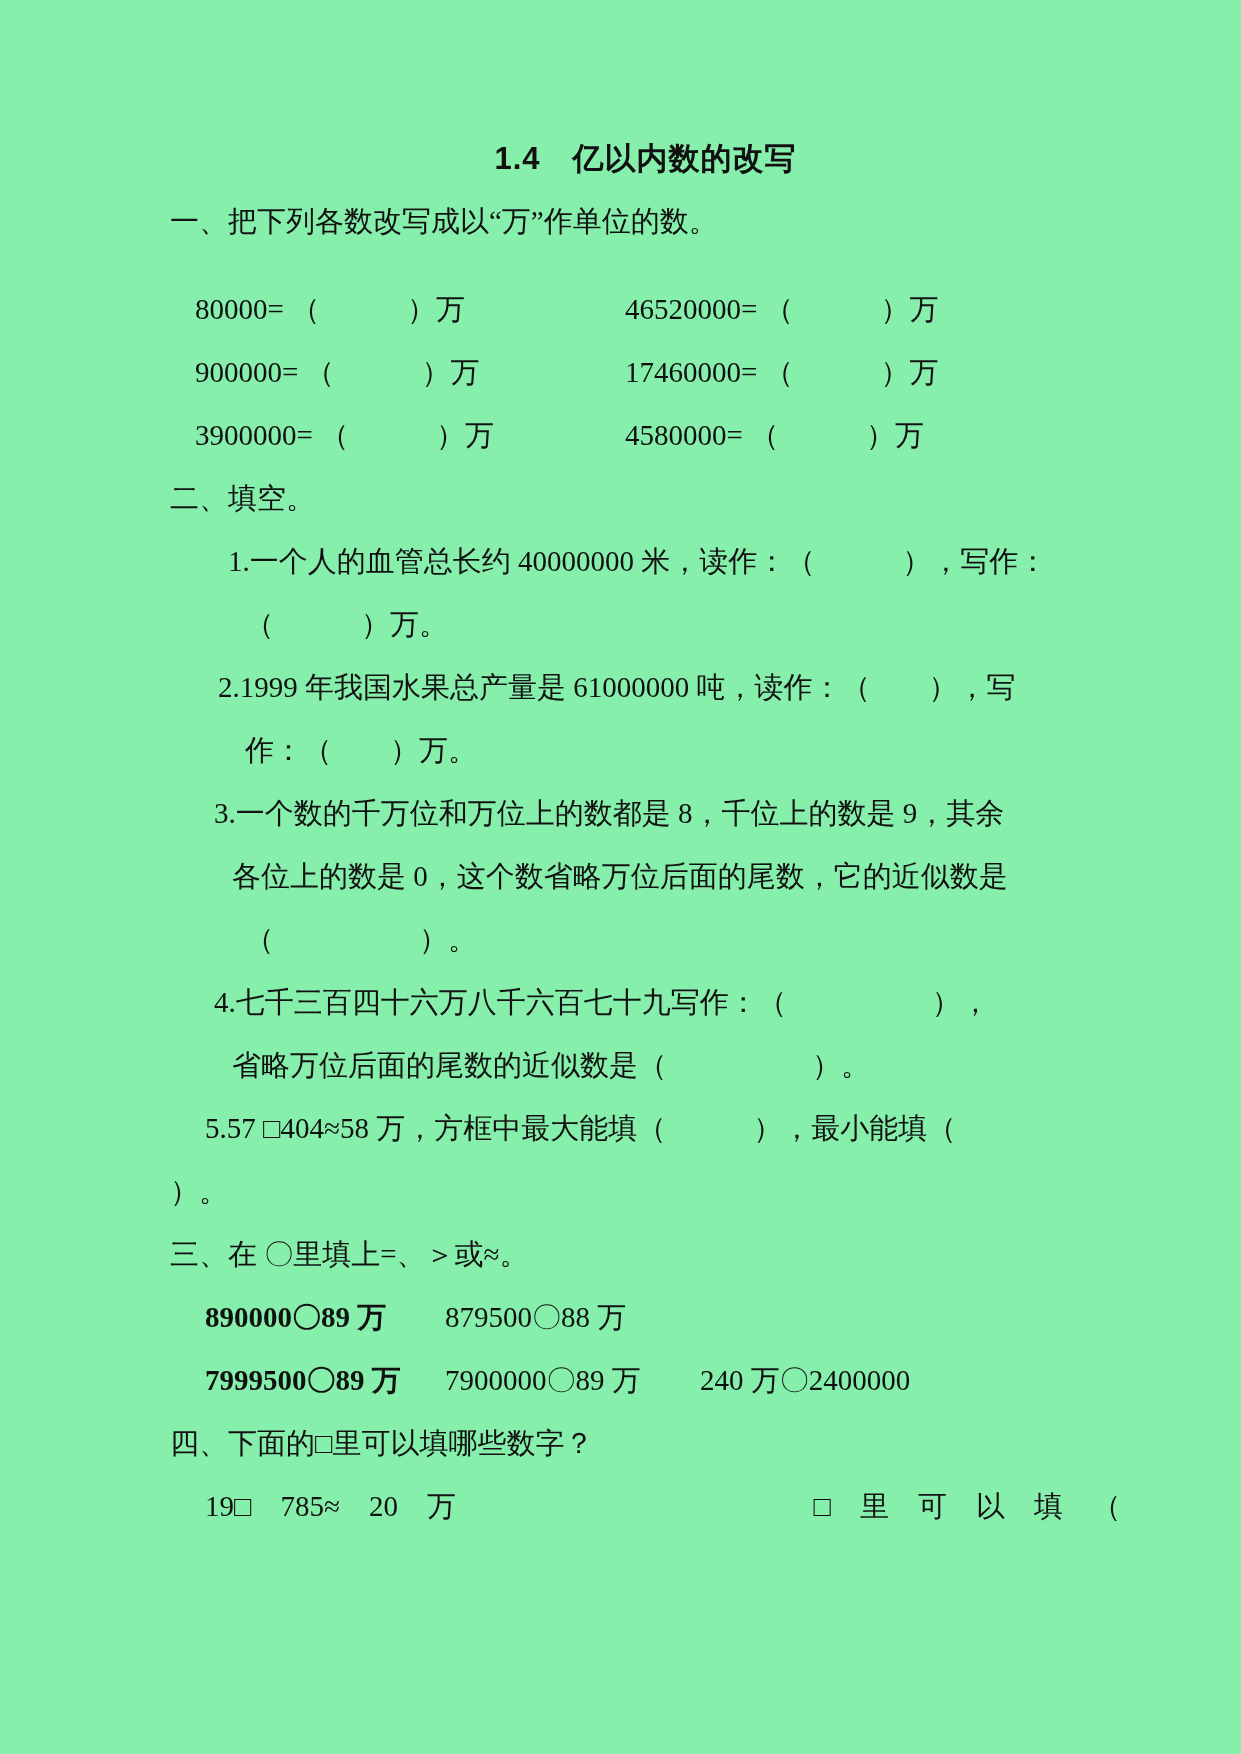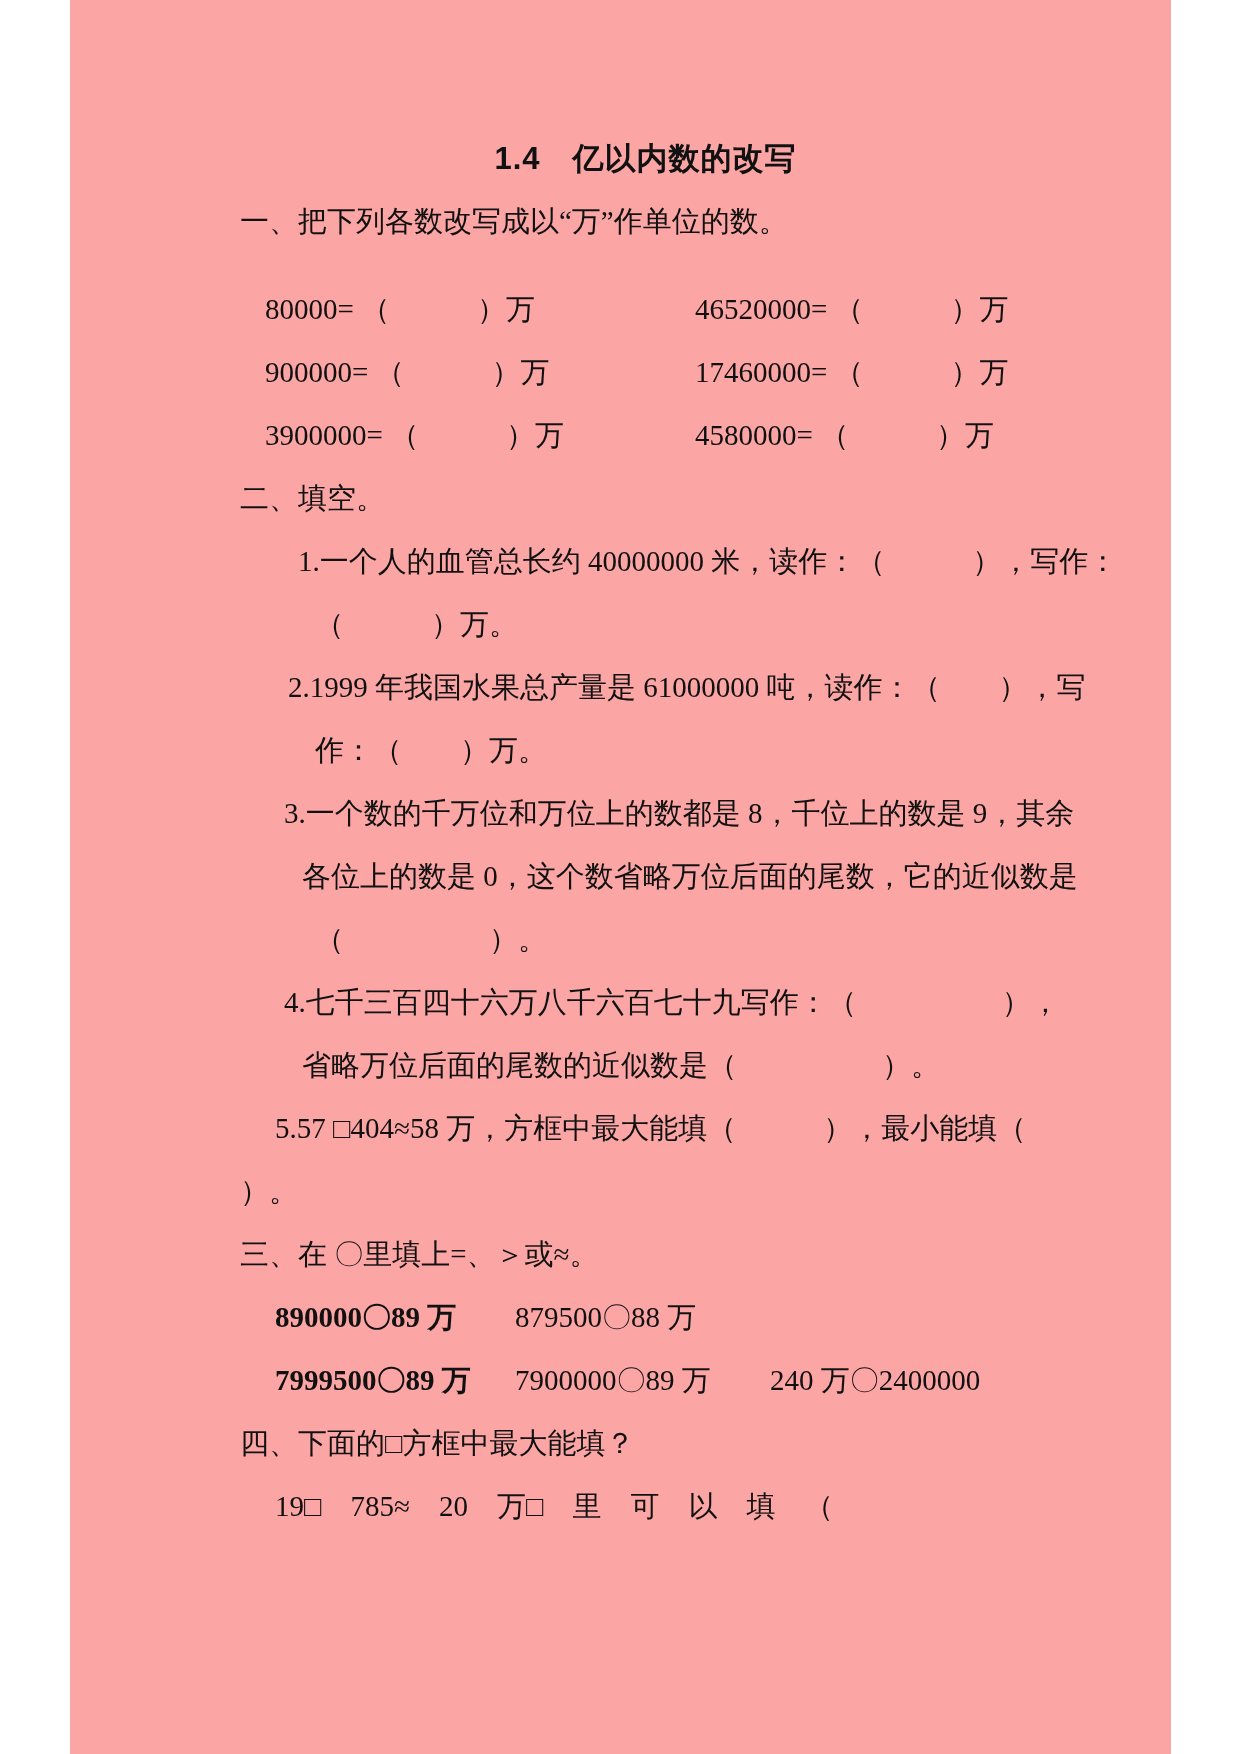--- a/index.html
+++ b/index.html
@@ -1,20 +1,20 @@
 <!DOCTYPE html>
 <html><head>
 <meta charset="utf-8">
 <style>
   html, body { margin: 0; padding: 0; background: #ffffff; }
   .page {
-    width: 1101px;
+    width: 1241px;
     height: 1754px;
     margin: 0 auto;
-    background: #fca5a5;
+    background: #86efac;
     box-sizing: border-box;
     padding: 127px 120px 0 170px;
     font-family: "Liberation Serif", "DejaVu Serif", serif;
     font-size: 29px;
     color: #111111;
     overflow: hidden;
   }
   .line {
     height: 63px;
     display: flex;
@@ -46,21 +46,21 @@
   .ind-q2b { padding-left: 75px; }
   .ind-q3a { padding-left: 44px; }
   .ind-q3b { padding-left: 62px; }
   .ind-q3c { padding-left: 75px; }
   .ind-q4a { padding-left: 44px; }
   .ind-q4b { padding-left: 62px; }
   .ind-q5a { padding-left: 35px; }
   .ind-none { padding-left: 0; }
 
   
-  .fin { justify-content: flex-start; }
+  .fin { justify-content: space-between; }
   .fin .fin-l { padding-left: 35px; }
 </style>
 </head>
 <body>
 
 <div class="page">
 
   <div class="line title-line">1.4　亿以内数的改写</div>
 
   <div class="line">一、把下列各数改写成以“万”作单位的数。</div>
@@ -101,20 +101,20 @@
   <div class="line cmp">
     <span class="c1">890000〇89 万</span>
     <span class="c3">879500〇88 万</span>
   </div>
   <div class="line cmp">
     <span class="c1">7999500〇89 万</span>
     <span class="c2">7900000〇89 万</span>
     <span class="c3">240 万〇2400000</span>
   </div>
 
-  <div class="line">四、下面的□方框中最大能填？</div>
+  <div class="line">四、下面的□里可以填哪些数字？</div>
 
   <div class="line fin">
     <span class="fin-l">19□　785≈　20　万</span>
     <span class="fin-r">□　里　可　以　填　（</span>
   </div>
 
 </div>
 
 </body></html>

